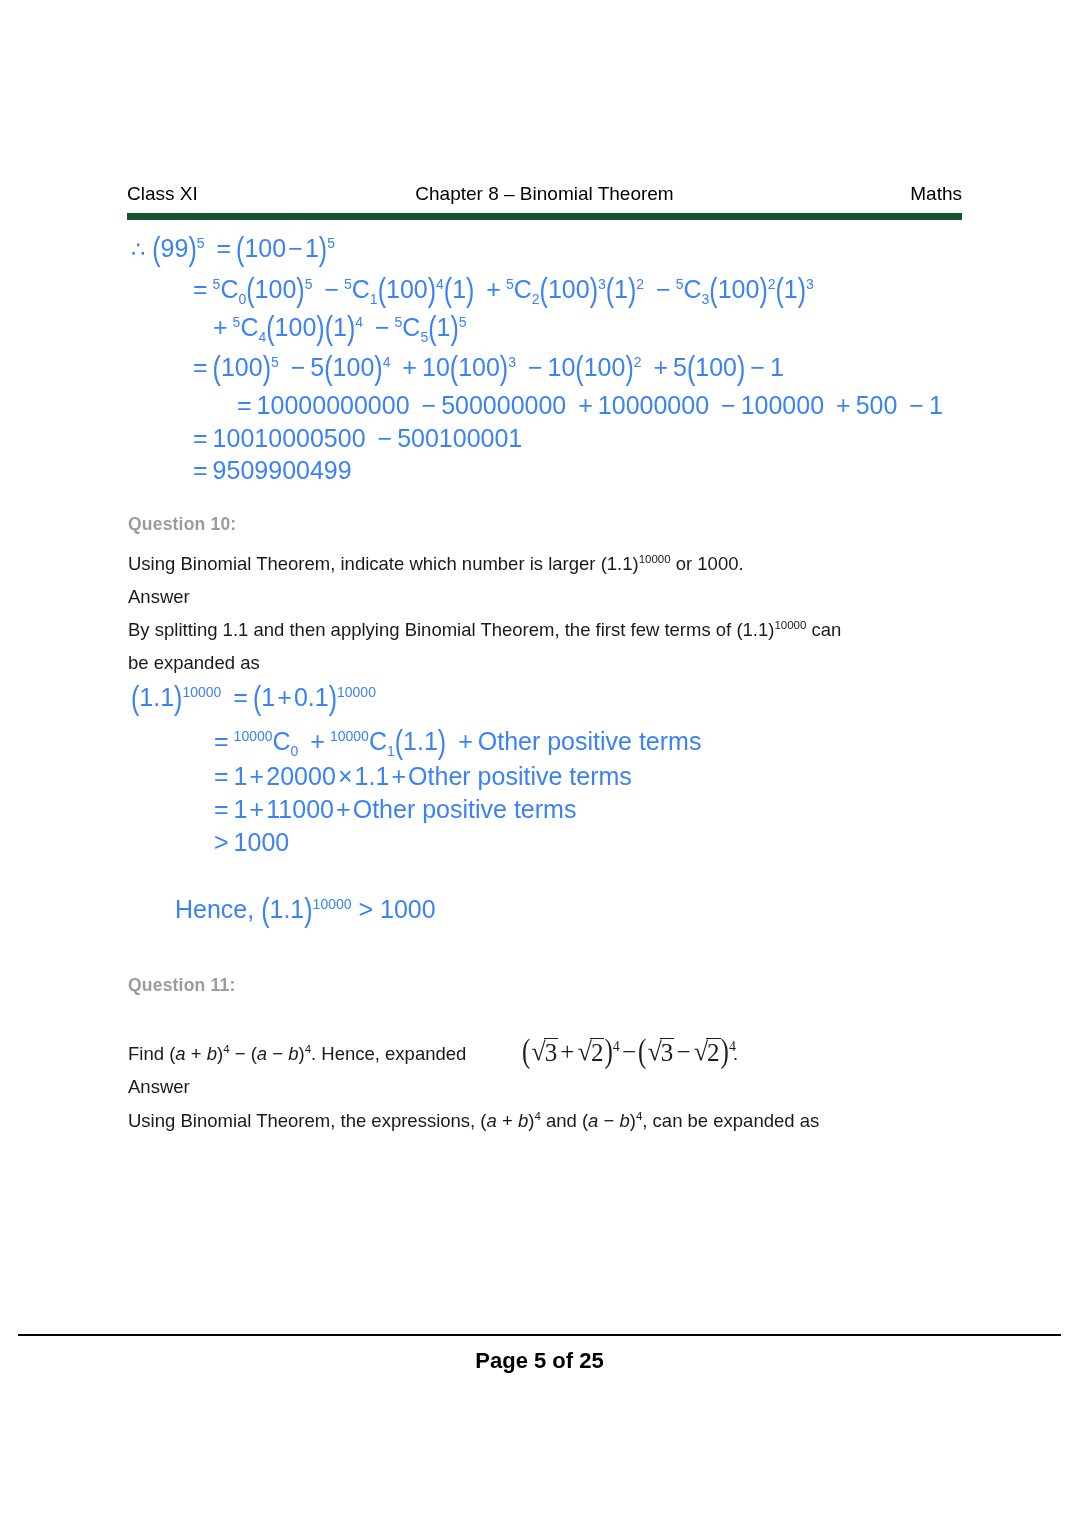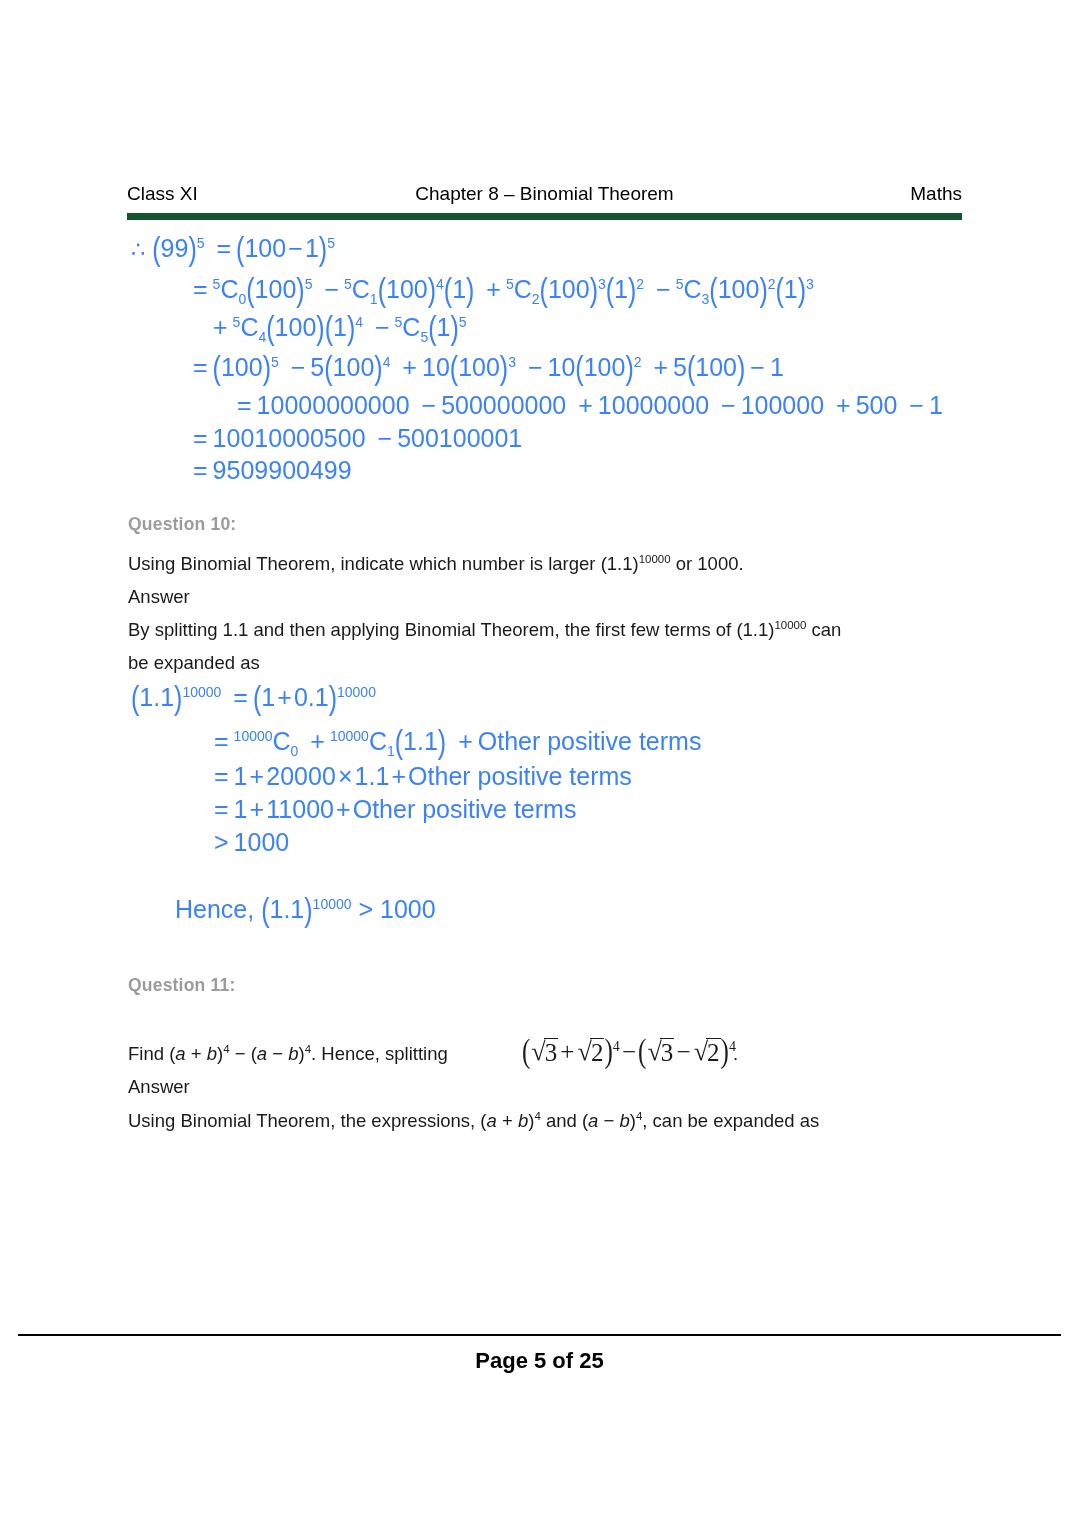--- a/index.html
+++ b/index.html
@@ -250,21 +250,21 @@
     &gt; 1000
   </div>
 
   <div class="mline" style="left:131px; top:895px;margin-left:44px;">
     <span>Hence, </span><span class="paren">(</span>1.1<span class="paren">)</span><sup><span>10000</span></sup><span> &gt; 1000</span>
   </div>
 
   <div class="q-heading" style="top:975px;">Question 11:</div>
 
   <div class="para" style="top:1037px;">
-    <span>Find (</span><i>a</i><span> + </span><i>b</i><span>)</span><sup>4</sup><span> − (</span><i>a</i><span> − </span><i>b</i><span>)</span><sup>4</sup><span>. Hence, splitting</span>
+    <span>Find (</span><i>a</i><span> + </span><i>b</i><span>)</span><sup>4</sup><span> − (</span><i>a</i><span> − </span><i>b</i><span>)</span><sup>4</sup><span>. Hence, expanded</span>
   </div>
 
   <div class="inline-math" style="left:522px; top:1037px;">
     <span class="paren">(</span><span class="sq"><span class="rad">√</span><span class="rc">3</span></span> <span>+</span> <span class="sq"><span class="rad">√</span><span class="rc">2</span></span><span class="paren">)</span><sup>4</sup> <span>−</span> <span class="paren">(</span><span class="sq"><span class="rad">√</span><span class="rc">3</span></span> <span>−</span> <span class="sq"><span class="rad">√</span><span class="rc">2</span></span><span class="paren">)</span><sup>4</sup>
   </div>
   <div class="dot-after" style="left:733px; top:1043px;">.</div>
 
   <div class="para" style="top:1070px;">Answer</div>
 
   <div class="para" style="top:1104px;">

